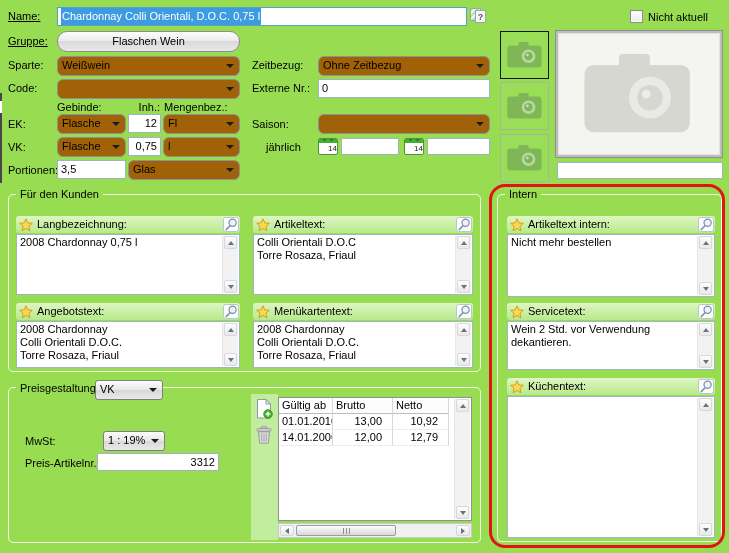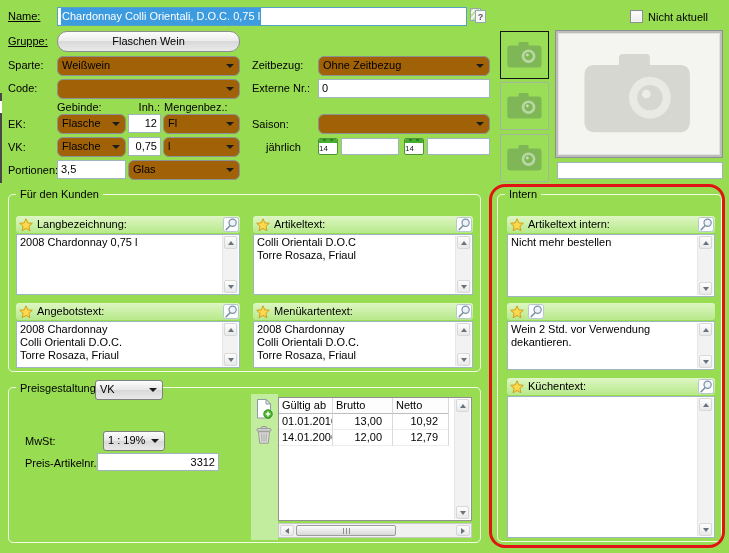--- a/index.html
+++ b/index.html
@@ -30,21 +30,21 @@
   .sbtn.top{top:0}.sbtn.bot{bottom:0}
   .tri{width:0;height:0;display:inline-block}
   .tri-up{border-left:3px solid transparent;border-right:3px solid transparent;border-bottom:4px solid #69737d}
   .tri-dn{border-left:3px solid transparent;border-right:3px solid transparent;border-top:4px solid #69737d}
   .tri-l{border-top:3px solid transparent;border-bottom:3px solid transparent;border-right:4px solid #69737d}
   .tri-r{border-top:3px solid transparent;border-bottom:3px solid transparent;border-left:4px solid #69737d}
   .calbtn{position:absolute;width:20px;height:17px;background:#fff;border:1px solid #4f9338;border-radius:2px;overflow:hidden}
   .calhead{position:absolute;left:0;top:0;right:0;height:4px;background:#47ad31;display:block}
   .calhead:before,.calhead:after{content:"";position:absolute;top:-1px;width:3px;height:3px;background:#2f7d20;border-radius:1px}
   .calhead:before{left:4px}.calhead:after{right:4px}
-  .calday{position:absolute;left:0;right:0;top:5px;text-align:left;font-size:8px;line-height:10px;color:#222}
+  .calday{position:absolute;left:0;right:0;top:5px;text-align:right;font-size:8px;line-height:10px;color:#222}
   .thumb{position:absolute;width:49px;height:48px;background:#9ade58;border:1px solid #a3b89a;display:flex;align-items:center;justify-content:center}
   .thumb.selected{border:1px solid #141414}
   .cam-green{color:#7fb757}
   .cam-grey{color:#d7d7d2}
   .preview{position:absolute;background:#bdbdbd;border:1px solid #8f8f8f;padding:2px}
   .preview .inner{width:100%;height:100%;background:#f4f4f1;border:1px solid #e2e2df;display:flex;align-items:center;justify-content:center}
   .help{position:absolute;width:17px;height:16px}
   .help-back{position:absolute;left:0;top:0;width:11px;height:13px;background:repeating-linear-gradient(135deg,#bfe49a 0 2px,#eef8e0 2px 4px);border:1px solid #97a7b1}
   .help-front{position:absolute;left:5px;top:2px;width:11px;height:13px;background:#f7f7f7;border:1px solid #97a7b1;font-size:9px;font-weight:bold;color:#555;text-align:center;line-height:12px}
   .annotation{position:absolute;border:3px solid #e01414;border-radius:16px;pointer-events:none;z-index:50}
@@ -319,20 +319,21 @@
         <span class="sbtn bot">
           <i class="tri tri-dn"></i>
         </span>
       </div>
   </div>
 
   <div class="band" style="left:507px;top:303px;width:208px">
     <svg class="star" viewBox="0 0 14 14">
         <use href="#icon-star"></use>
       </svg>
+    <span class="bandlbl">Servicetext:</span>
     <svg class="mag" viewBox="0 0 16 15">
         <use href="#icon-mag"></use>
       </svg>
   </div>
   <div class="ta" style="left:507px;top:321px;width:208px;height:49px">
     <div class="txt">Wein 2 Std. vor Verwendung dekantieren.</div>
     <div class="sb">
         <span class="sbtn top">
           <i class="tri tri-up"></i>
         </span>

